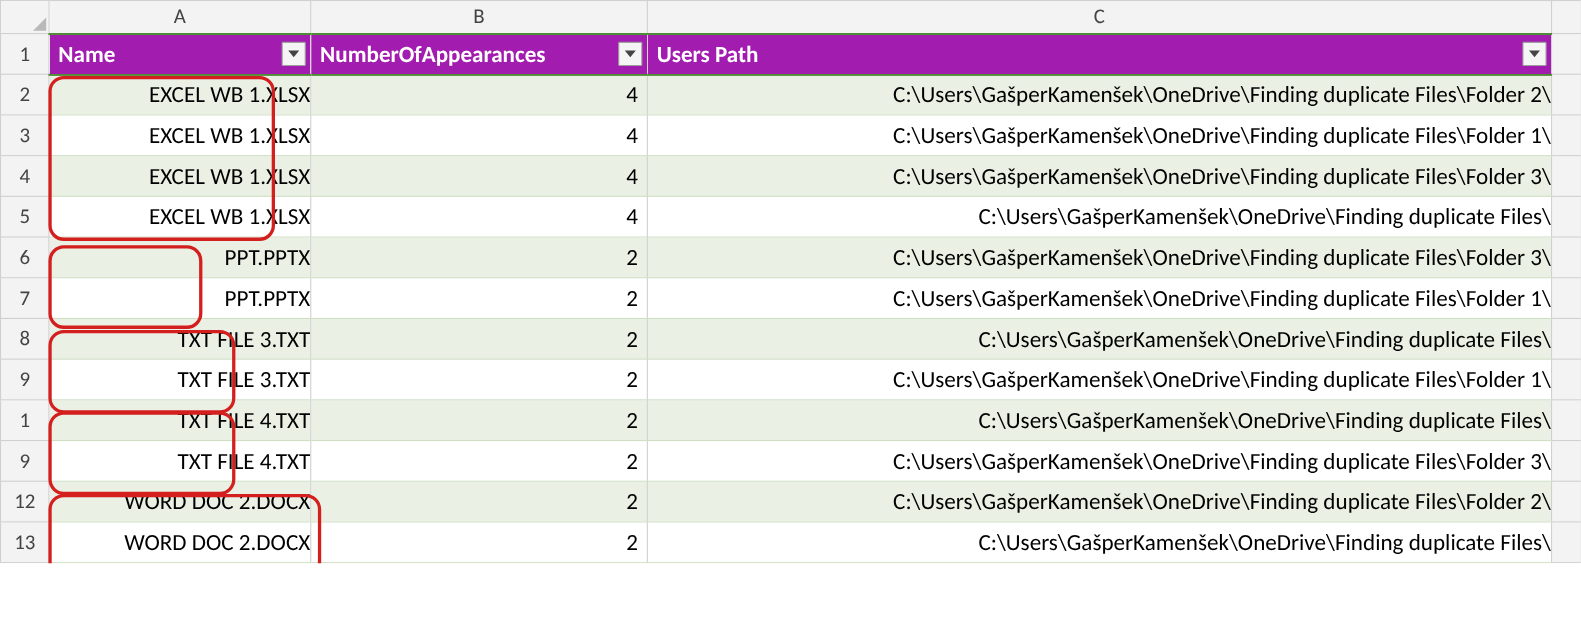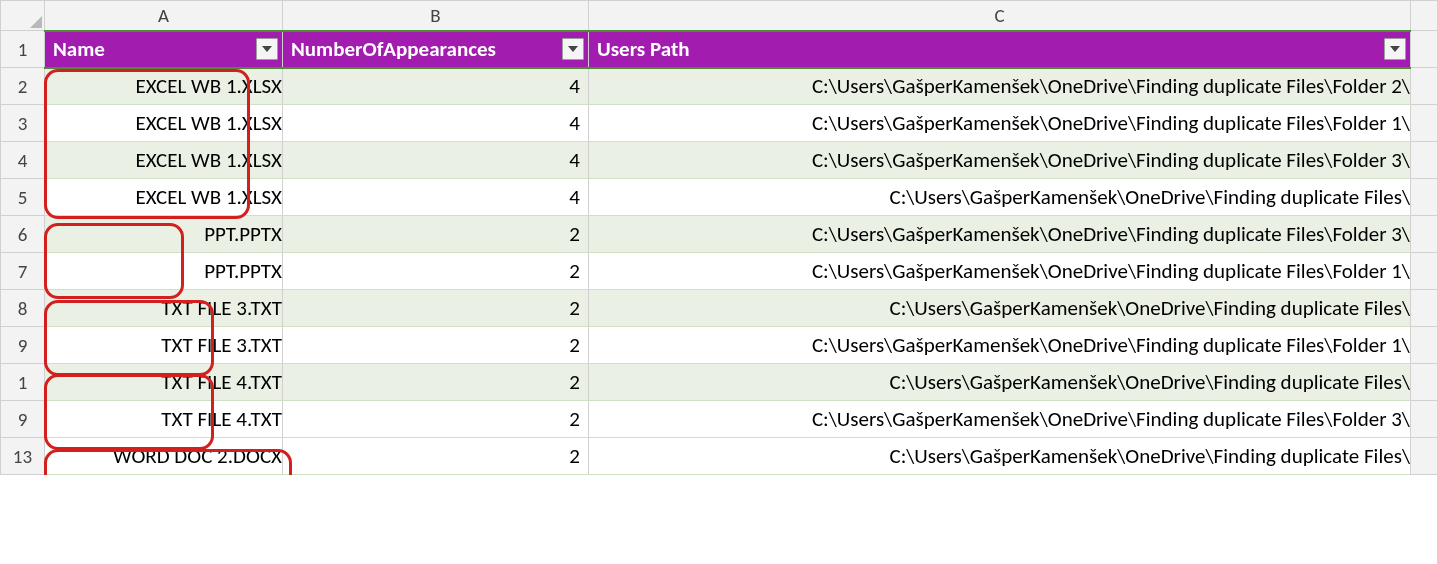--- a/index.html
+++ b/index.html
@@ -236,20 +236,27 @@
       <td class="cell txt">C:\Users\GašperKamenšek\OneDrive\Finding duplicate Files\</td>
       <td class="sb"></td>
     </tr>
     <tr class="bandO">
       <td class="rownum">9</td>
       <td class="cell txt">TXT FILE 4.TXT</td>
       <td class="cell num">2</td>
       <td class="cell txt">C:\Users\GašperKamenšek\OneDrive\Finding duplicate Files\Folder 3\</td>
       <td class="sb"></td>
     </tr>
+    <tr class="bandE">
+      <td class="rownum">12</td>
+      <td class="cell txt">WORD DOC 2.DOCX</td>
+      <td class="cell num">2</td>
+      <td class="cell txt">C:\Users\GašperKamenšek\OneDrive\Finding duplicate Files\Folder 2\</td>
+      <td class="sb"></td>
+    </tr>
     <tr class="bandO">
       <td class="rownum">13</td>
       <td class="cell txt">WORD DOC 2.DOCX</td>
       <td class="cell num">2</td>
       <td class="cell txt">C:\Users\GašperKamenšek\OneDrive\Finding duplicate Files\</td>
       <td class="sb"></td>
     </tr>
 
   </tbody>
     </table>

